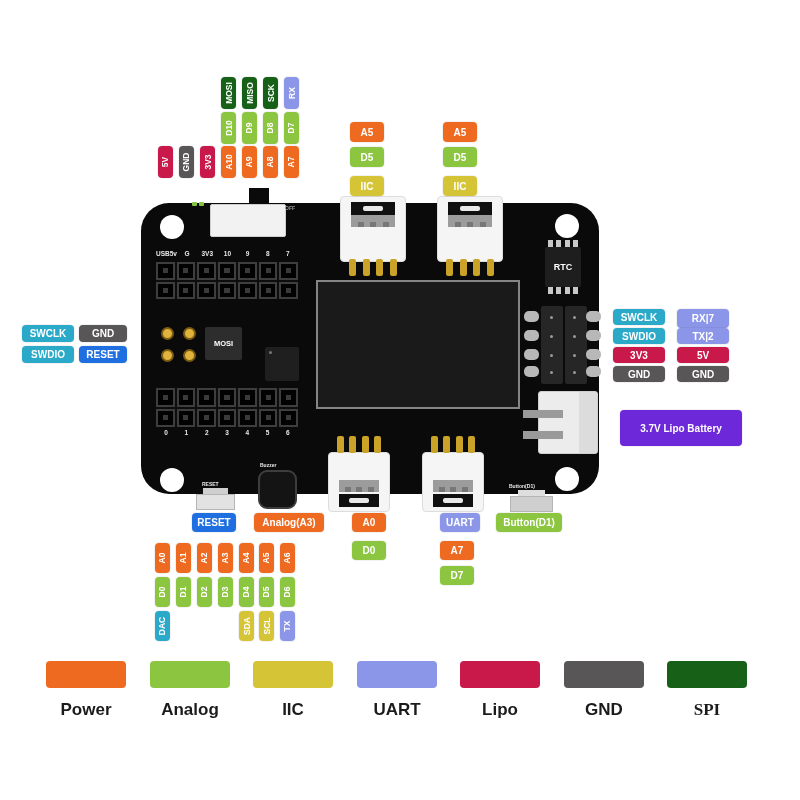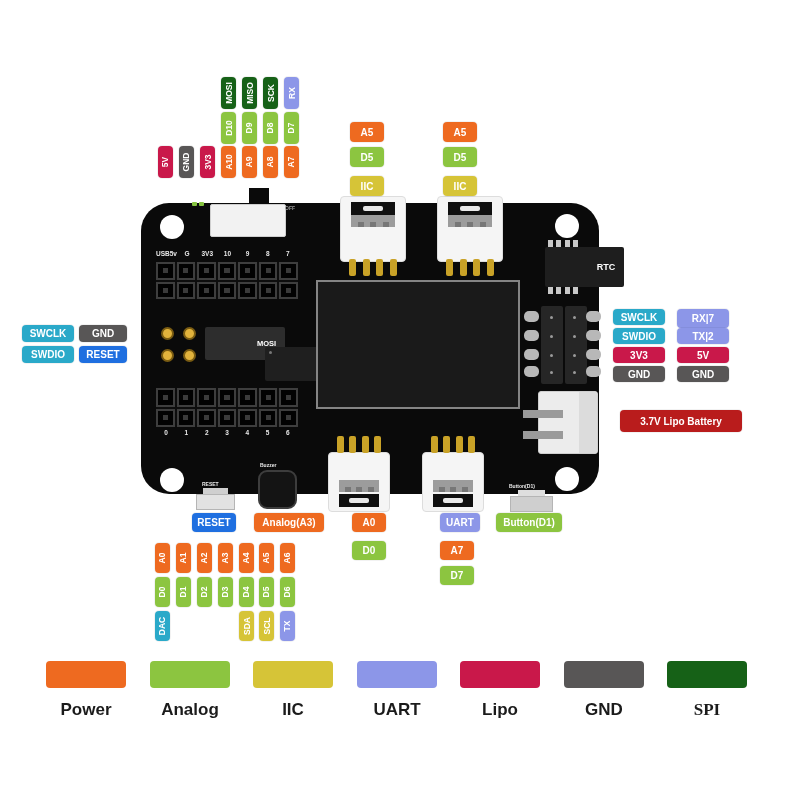--- a/index.html
+++ b/index.html
@@ -13,21 +13,21 @@
   .led{position:absolute;width:5px;height:4px;background:#86c440;border-radius:1px;}
   .silk{position:absolute;color:#e8e8e8;font-weight:bold;white-space:nowrap;}
   .silk.dim{color:#9a9a9a;}
   
   .hdr-grid{position:absolute;width:142px;display:grid;grid-template-columns:repeat(7,1fr);grid-template-rows:repeat(2,1fr);gap:2px;background:#0d0d0d;}
   .hdr-grid div{border:2px solid #3e3e3e;background:#020202;position:relative;}
   .hdr-grid div::after{content:"";position:absolute;left:32%;top:32%;right:32%;bottom:32%;background:#3a3a3a;}
   .silk-row{position:absolute;left:156px;width:142px;display:flex;}
   .silk-row span{flex:1;text-align:center;color:#e8e8e8;font-weight:bold;font-size:6.5px;}
   
-  .chip{position:absolute;border-radius:2px;display:flex;align-items:center;justify-content:center;color:#fff;font-weight:bold;padding-left:43px;}
+  .chip{position:absolute;border-radius:2px;display:flex;align-items:center;justify-content:center;color:#fff;font-weight:bold;}
   .dot{position:absolute;width:3px;height:3px;border-radius:50%;background:#777;}
   .pad{position:absolute;width:13px;height:13px;border-radius:50%;background:#e2b33c;border:2px solid #7a5c12;box-sizing:border-box;}
   .screen{position:absolute;left:316px;top:280px;width:200px;height:125px;background:#1a1a1a;border:2px solid #858585;}
   
   .legs{position:absolute;display:flex;justify-content:space-between;width:30px;height:7px;}
   .legs i{width:5px;height:7px;background:#c8c8c8;display:block;}
   
   .rhdr-bar{position:absolute;width:22px;height:78px;background:#262626;border-radius:2px;}
   .rhdr-dot{position:absolute;width:3px;height:3px;border-radius:50%;background:#9a9a9a;}
   .rhdr-pad{position:absolute;width:15px;height:11px;background:#b8b8b8;border-radius:5px;}
@@ -353,21 +353,21 @@
       </div>
       <div class="pill" style="left: 677px; top: 328px; width: 52px; height: 16px; background: rgb(140, 150, 232);">
         <span>TX|2</span>
       </div>
       <div class="pill" style="left: 677px; top: 347px; width: 52px; height: 16px; background: rgb(201, 24, 74);">
         <span>5V</span>
       </div>
       <div class="pill" style="left: 677px; top: 366px; width: 52px; height: 16px; background: rgb(88, 86, 86);">
         <span>GND</span>
       </div>
-      <div class="pill" style="left: 620px; top: 410px; width: 122px; height: 22px; background: #b91c1c;">
+      <div class="pill" style="left: 620px; top: 410px; width: 122px; height: 36px; background: #6d28d9;">
         <span>3.7V Lipo Battery</span>
       </div>
       <div class="pill" style="left: 192px; top: 513px; width: 44px; height: 19px; background: rgb(31, 111, 224);">
         <span>RESET</span>
       </div>
       <div class="pill" style="left: 254px; top: 513px; width: 70px; height: 19px; background: rgb(238, 106, 32);">
         <span>Analog(A3)</span>
       </div>
       <div class="pill" style="left: 352px; top: 513px; width: 34px; height: 19px; background: rgb(238, 106, 32);">
         <span>A0</span>

